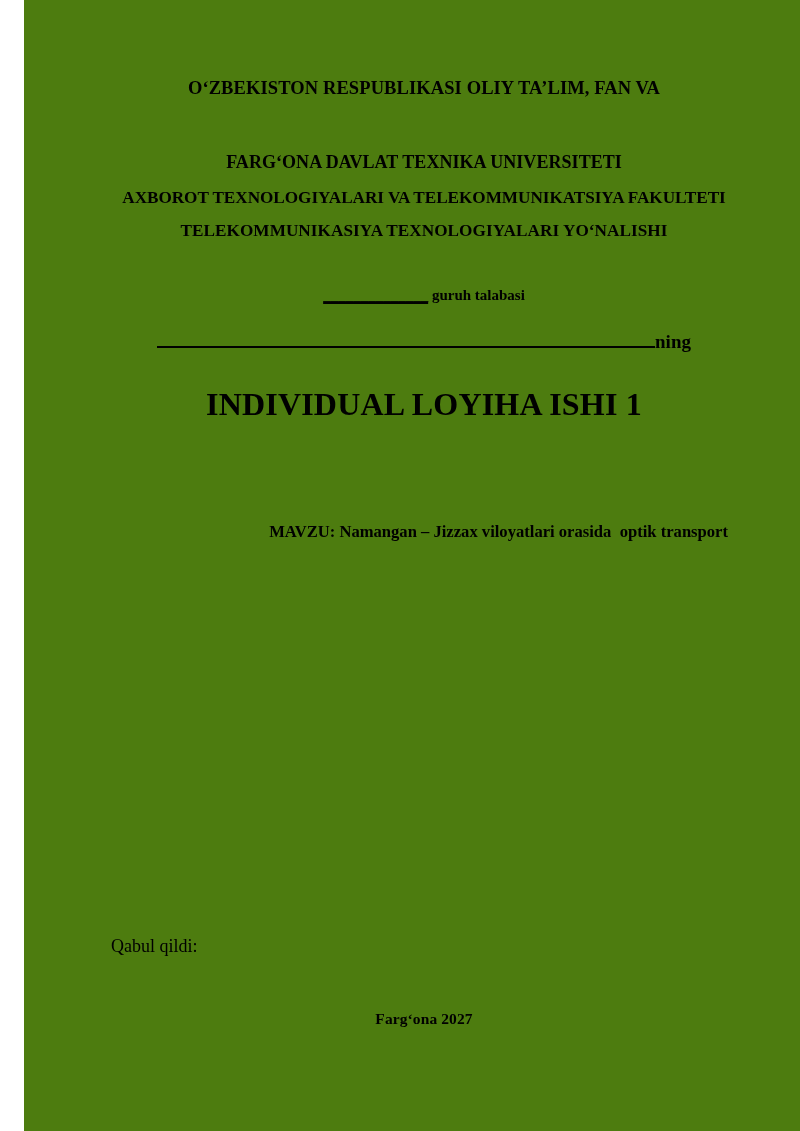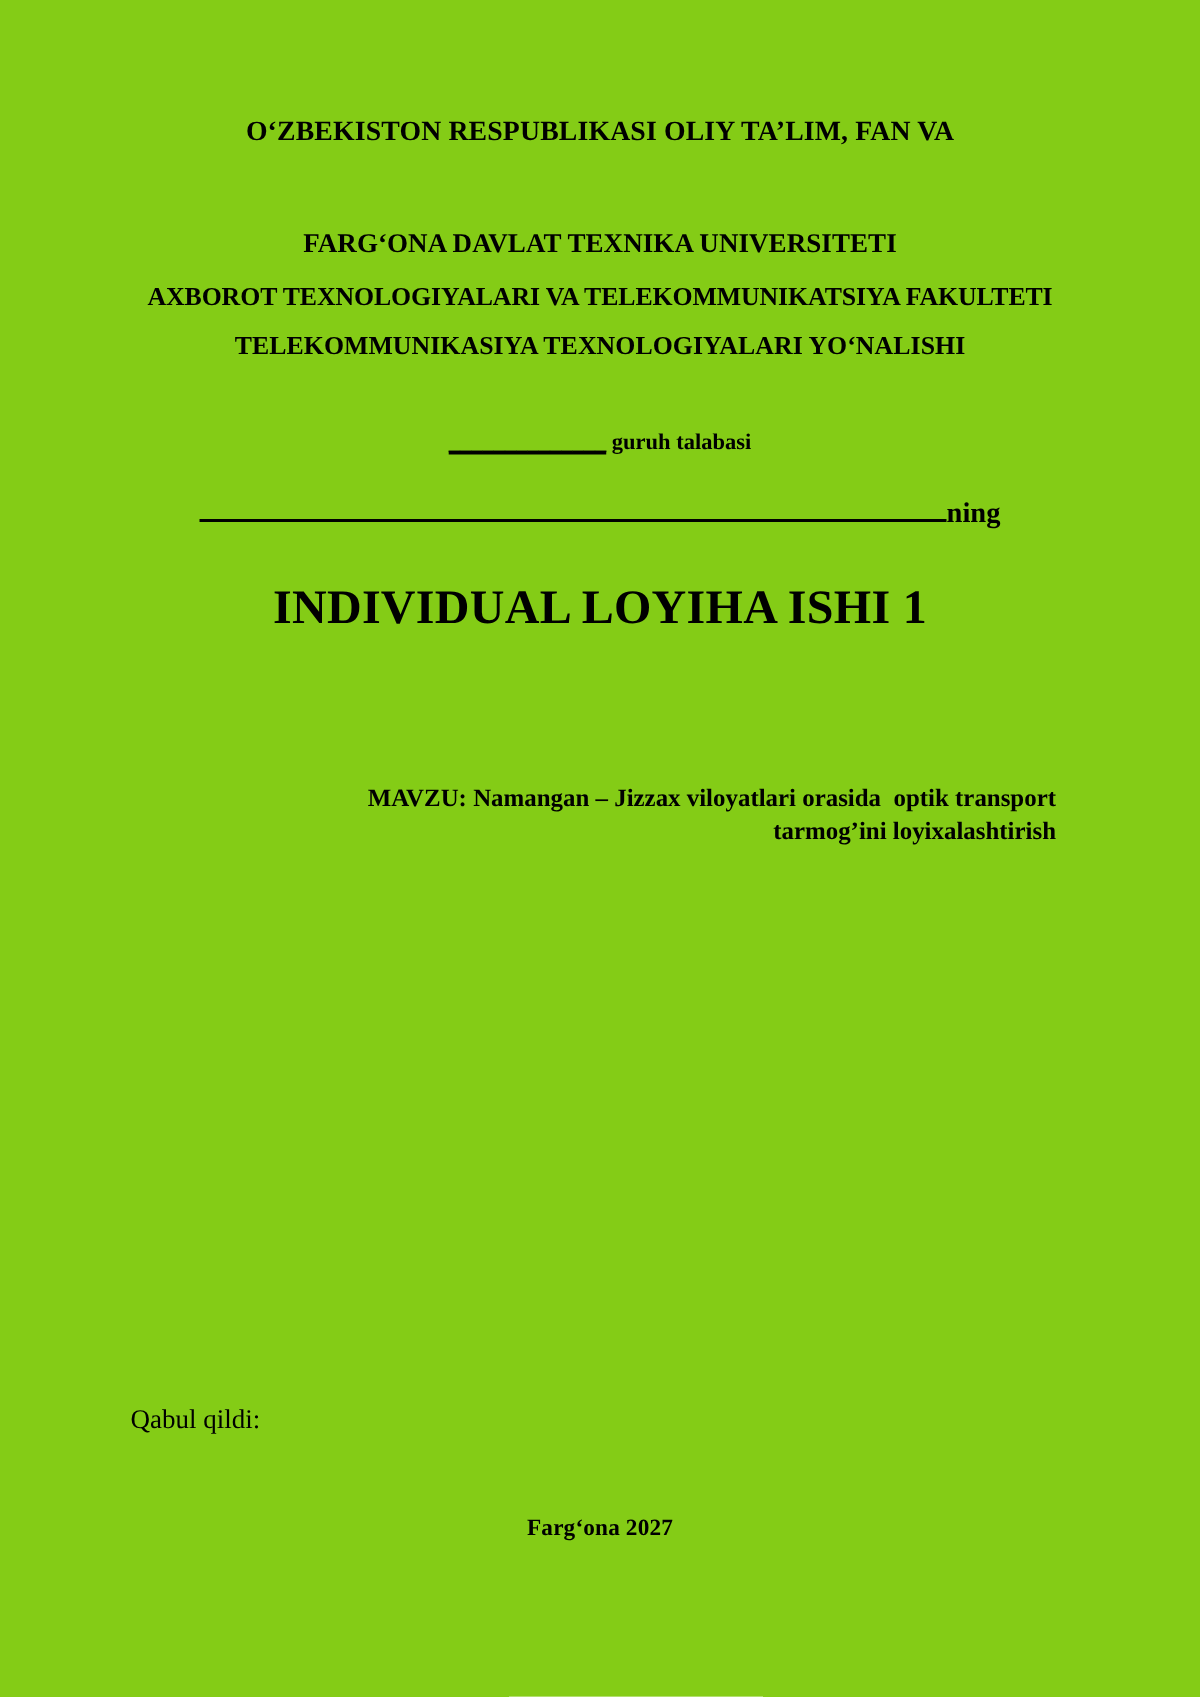--- a/index.html
+++ b/index.html
@@ -14,21 +14,22 @@
     position: relative;
     overflow: hidden;
     font-family: "Liberation Serif", "DejaVu Serif", serif;
     color: #000000;
     -webkit-font-smoothing: antialiased;
   }
 
   .page {
     position: absolute;
     inset: 0;
-    background: #84cc16;
+    background: #4d7c0f;
+    margin-left: 24px;
   }
 
   
   .tline {
     position: absolute;
     font-weight: bold;
     white-space: pre;
     line-height: 1.15;
   }
   .centered {
@@ -130,20 +131,19 @@
   <div class="tline centered hdr-5">TELEKOMMUNIKASIYA TEXNOLOGIYALARI YO‘NALISHI</div>
 
   <div class="tline centered group-line"><span class="blank">______________</span><span> guruh talabasi</span></div>
 
   <div class="name-line"><span class="rule"></span><span>ning</span></div>
 
   <div class="tline centered doc-title">INDIVIDUAL LOYIHA ISHI 1</div>
 
   <div class="mavzu">
     <span class="l1">MAVZU: Namangan – Jizzax viloyatlari orasida  optik transport</span>
-    <span class="l2">tarmog’ini loyixalashtirish</span>
   </div>
 
   <div class="qabul">Qabul qildi:</div>
 
   <div class="tline centered footer-city">Farg‘ona 2027</div>
 
 </div>
 
 </body></html>

